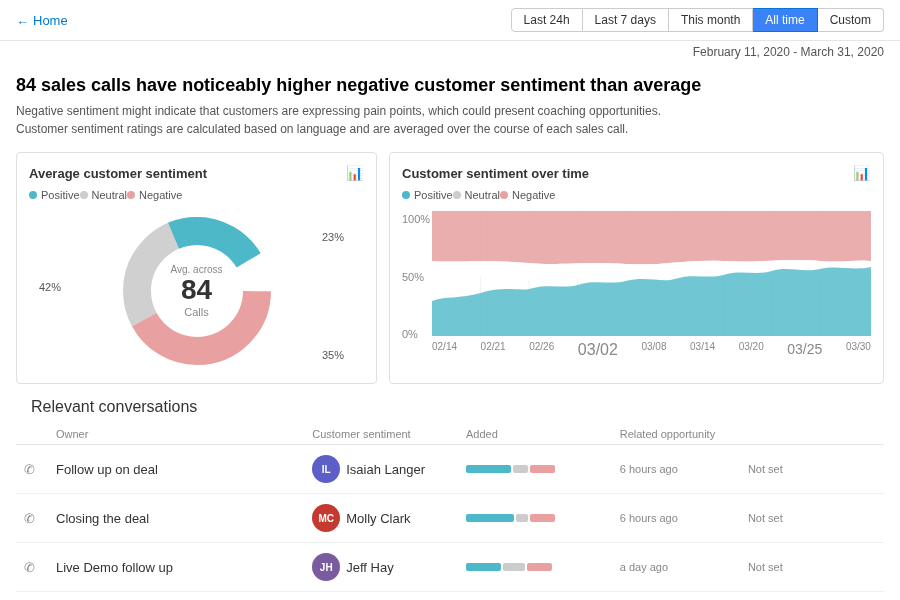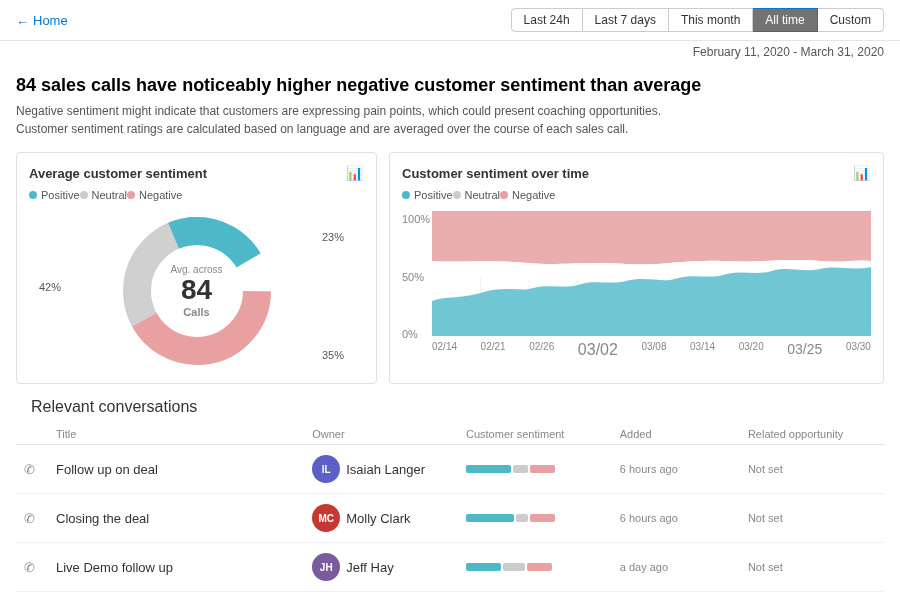--- a/index.html
+++ b/index.html
@@ -6,21 +6,21 @@
     body { font-family: 'Segoe UI', Arial, sans-serif; background: #fff; color: #333; font-size: 13px; width: 900px; height: 600px; overflow: hidden; }
 
     
     .top-nav { display: flex; align-items: center; justify-content: space-between; padding: 8px 16px; border-bottom: 1px solid #e5e5e5; }
     .home-link { display: flex; align-items: center; gap: 4px; color: #0078d4; font-size: 13px; cursor: pointer; }
     .time-filters { display: flex; gap: 0; }
     .time-filter-btn { padding: 4px 12px; border: 1px solid #ccc; background: #fff; font-size: 12px; cursor: pointer; color: #333; }
     .time-filter-btn:first-child { border-radius: 4px 0 0 4px; }
     .time-filter-btn:last-child { border-radius: 0 4px 4px 0; }
     .time-filter-btn + .time-filter-btn { border-left: none; }
-    .time-filter-btn.active { background: #737373; color: #fff; border-color: #0078d4; }
+    .time-filter-btn.active { background: #3b82f6; color: #fff; border-color: #0078d4; }
 
     
     .date-range { text-align: right; font-size: 12px; color: #555; padding: 4px 16px; }
 
     
     .main { padding: 12px 16px; }
     .headline { font-size: 18px; font-weight: 600; color: #000000; margin-bottom: 6px; }
     .subtitle { font-size: 12px; color: #555; line-height: 1.5; }
 
     
@@ -36,21 +36,21 @@
     .dot-positive { background: #4db8c8; }
     .dot-neutral { background: #ccc; }
     .dot-negative { background: #e8a0a0; }
 
     
     .donut-container { display: flex; justify-content: center; align-items: center; position: relative; height: 160px; }
     .donut-svg { width: 160px; height: 160px; }
     .donut-center { position: absolute; text-align: center; }
     .donut-avg-label { font-size: 10px; color: #888; }
     .donut-number { font-size: 28px; font-weight: 700; color: #333; line-height: 1.1; }
-    .donut-calls-label { font-size: 11px; color: #888; font-weight: bold; }
+    .donut-calls-label { font-size: 11px; color: #888; }
     .donut-pct-23 { position: absolute; top: 20px; right: 20px; font-size: 11px; color: #555; }
     .donut-pct-35 { position: absolute; bottom: 10px; right: 20px; font-size: 11px; color: #555; }
     .donut-pct-42 { position: absolute; top: 70px; left: 10px; font-size: 11px; color: #555; }
 
     
     .area-chart-container { position: relative; height: 155px; }
 
     
     .section-title { font-size: 16px; font-weight: 400; margin: 14px 15px 8px; }
     .table-header { display: grid; grid-template-columns: 32px 2fr 1.2fr 1.2fr 1fr 1fr; gap: 0; padding: 4px 8px; border-bottom: 1px solid #e5e5e5; color: #888; font-size: 11px; }
@@ -202,21 +202,20 @@
           </div>
         </div>
       </div>
     </div>
   </div>
 
   <div class="section-title">Relevant conversations</div>
 
   <div class="table-header">
     <div></div>
-    <div>Title</div>
     <div>Owner</div>
     <div>Customer sentiment</div>
     <div>Added</div>
     <div>Related opportunity</div>
   </div>
 
   <div class="table-row">
     <div style="color:#888;font-size:13px;">✆</div>
     <div class="col-title">Follow up on deal</div>
     <div class="owner-cell">

